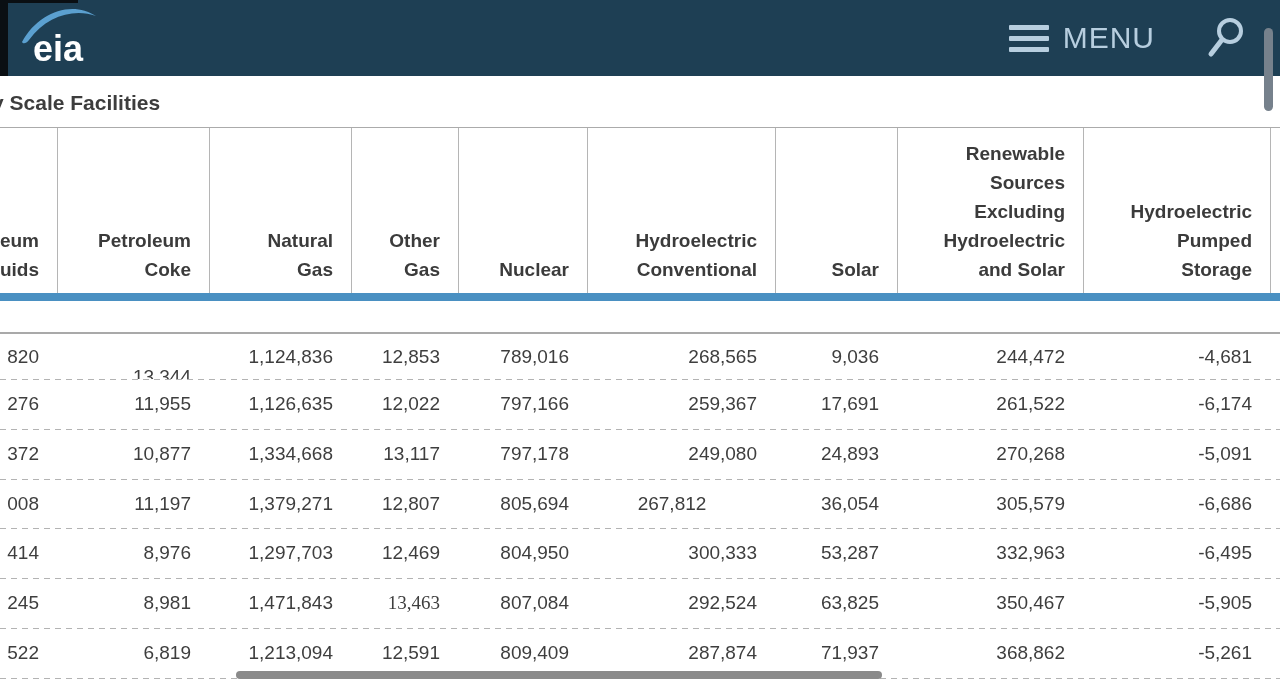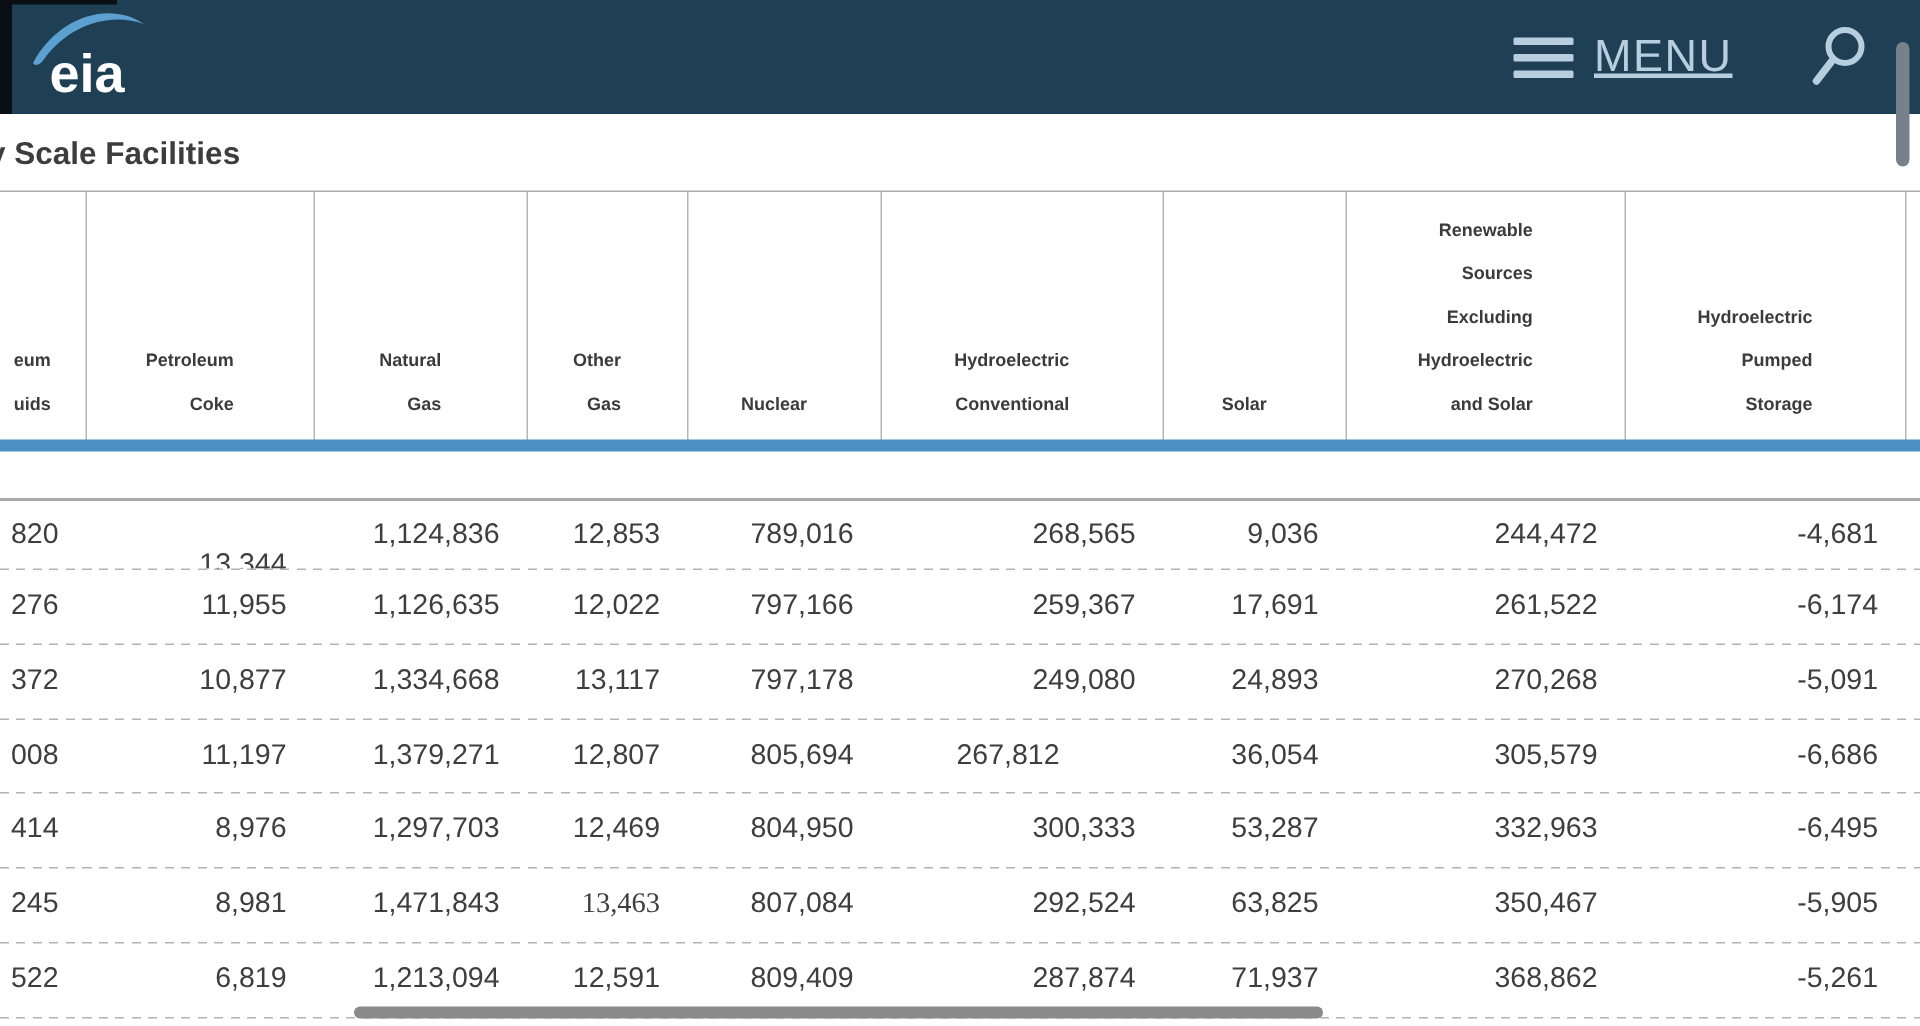--- a/index.html
+++ b/index.html
@@ -9,38 +9,38 @@
 
   
   .nav { position: absolute; top: 0; left: 0; width: 1280px; height: 76px; background: #1e3f54; }
   .nav-top-strip { position: absolute; top: 0; left: 0; width: 78px; height: 3px; background: #0a0f13; }
   .nav-left-strip { position: absolute; top: 0; left: 0; width: 8px; height: 76px; background: #0a0f13; }
   .logo { position: absolute; left: 16px; top: 4px; width: 84px; height: 66px; cursor: pointer; }
   .menu-btn { position: absolute; right: 125px; top: 16px; height: 44px; display: flex; align-items: center;
     gap: 14px; background: transparent; border: 0; cursor: pointer; color: #b7cedf; }
   .burger { display: inline-flex; flex-direction: column; justify-content: center; gap: 6px; width: 40px; }
   .burger i { display: block; height: 5px; background: #b7cedf; border-radius: 1px; }
-  .menu-label { font-size: 30px; letter-spacing: 1px; color: #b7cedf; text-decoration: underline; }
+  .menu-label { font-size: 30px; letter-spacing: 1px; color: #b7cedf; }
   .search-btn { position: absolute; right: 32px; top: 16px; width: 46px; height: 46px;
     background: transparent; border: 0; cursor: pointer; }
   .vscroll { position: absolute; right: 7px; top: 28px; width: 9px; height: 83px;
     background: #76818c; border-radius: 5px; }
 
   
   .page-title { position: absolute; left: -8px; top: 91px; font-size: 21px; font-weight: bold;
     color: #3d3d3d; white-space: nowrap; }
 
   
   .table-wrap { position: absolute; top: 127px; left: 0; width: 1280px; height: 557px; }
   .thead { position: absolute; top: 0; left: 0; width: 1280px; height: 166px;
     border-top: 1px solid #ababab; }
   .hcell { position: absolute; top: 0; height: 166px; border-left: 1px solid #b5b5b5;
-    display: flex; align-items: flex-end; justify-content: center;
+    display: flex; align-items: flex-end; justify-content: flex-end;
     padding: 0 18px 10px 4px; text-align: right;
-    font-size: 12px; font-weight: bold; line-height: 29px; color: #3b3b3b; }
+    font-size: 19px; font-weight: bold; line-height: 29px; color: #3b3b3b; }
   .hcell.first { border-left: 0; }
   .blue-bar { position: absolute; top: 166px; left: 0; width: 1280px; height: 8px; background: #4a90c2; }
   .body-top-line { position: absolute; top: 205px; left: 0; width: 1280px; height: 2px; background: #a9a9a9; }
   .tbody { position: absolute; top: 207px; left: 0; width: 1280px; }
   .trow { display: flex; height: 48.8px; line-height: 48.8px; }
   .trow.first-row { height: 45px; line-height: 45px; }
   .tcell { flex: 0 0 auto; text-align: right; padding-right: 18px; font-size: 19px; color: #3e3e3e;
     white-space: nowrap; overflow: hidden; }
   .row-sep { height: 1px; width: 1280px;
     background-image: repeating-linear-gradient(90deg, #b3b3b3 0 6px, transparent 6px 11px); }

